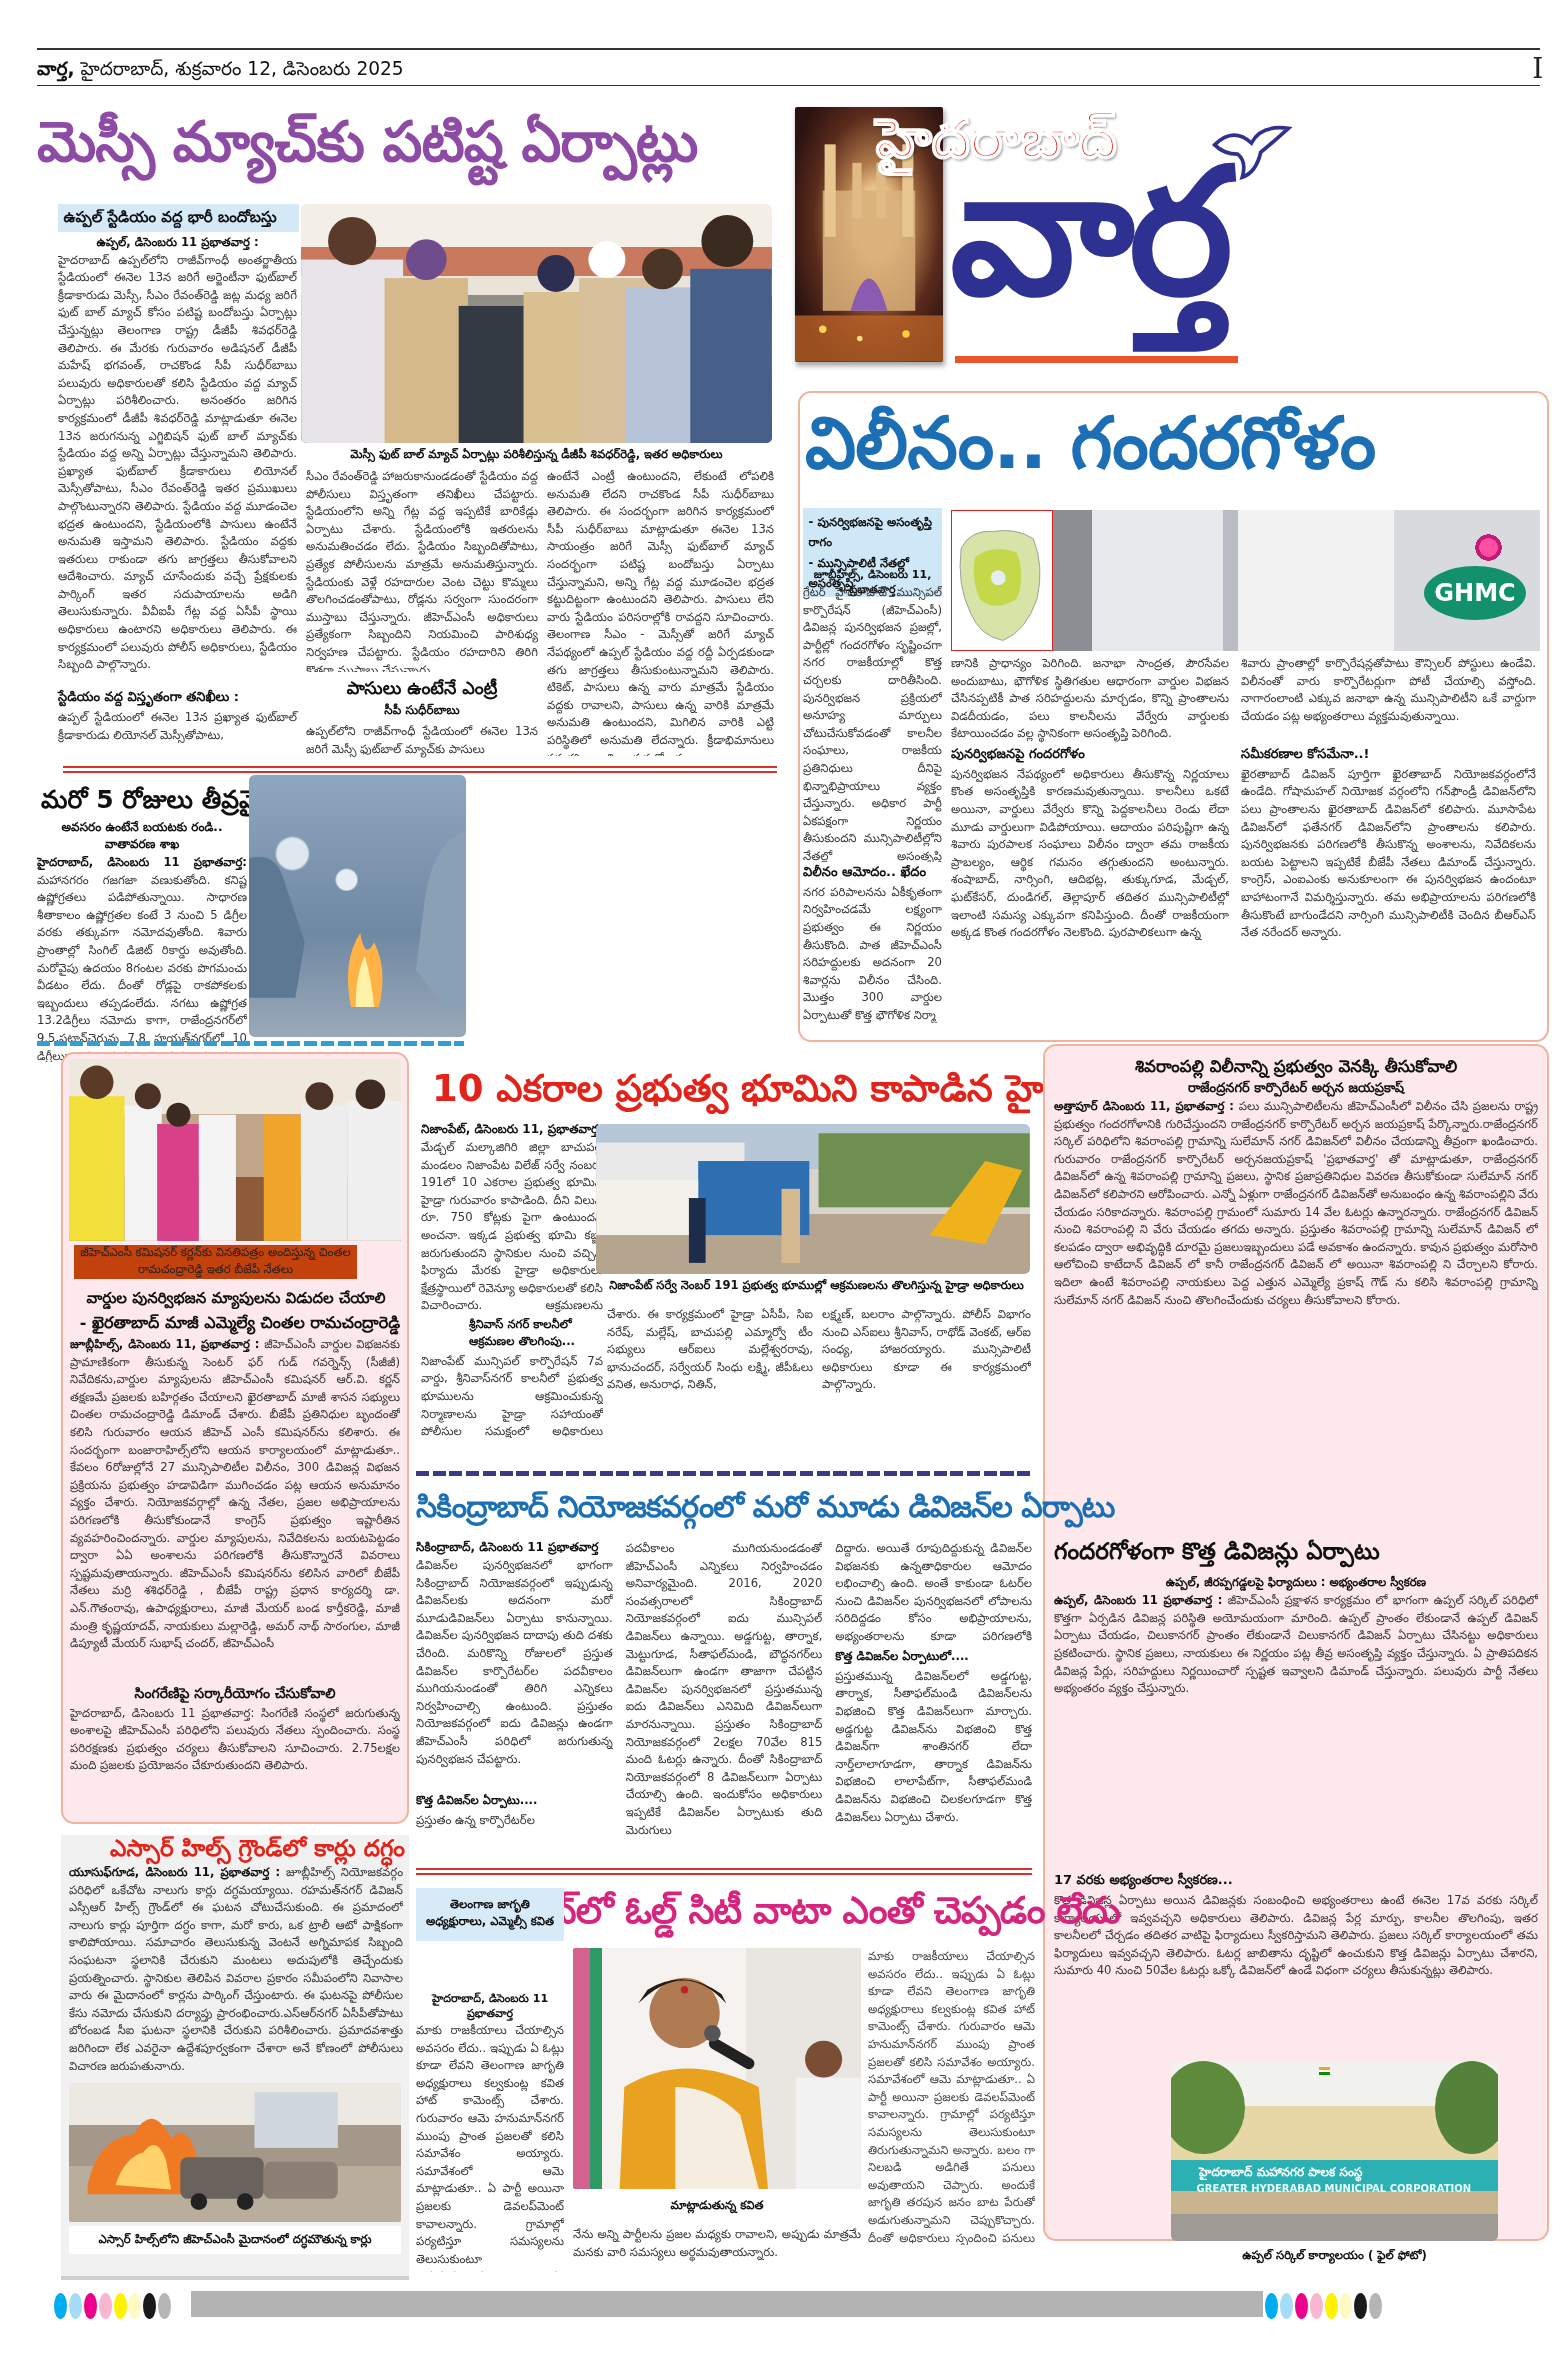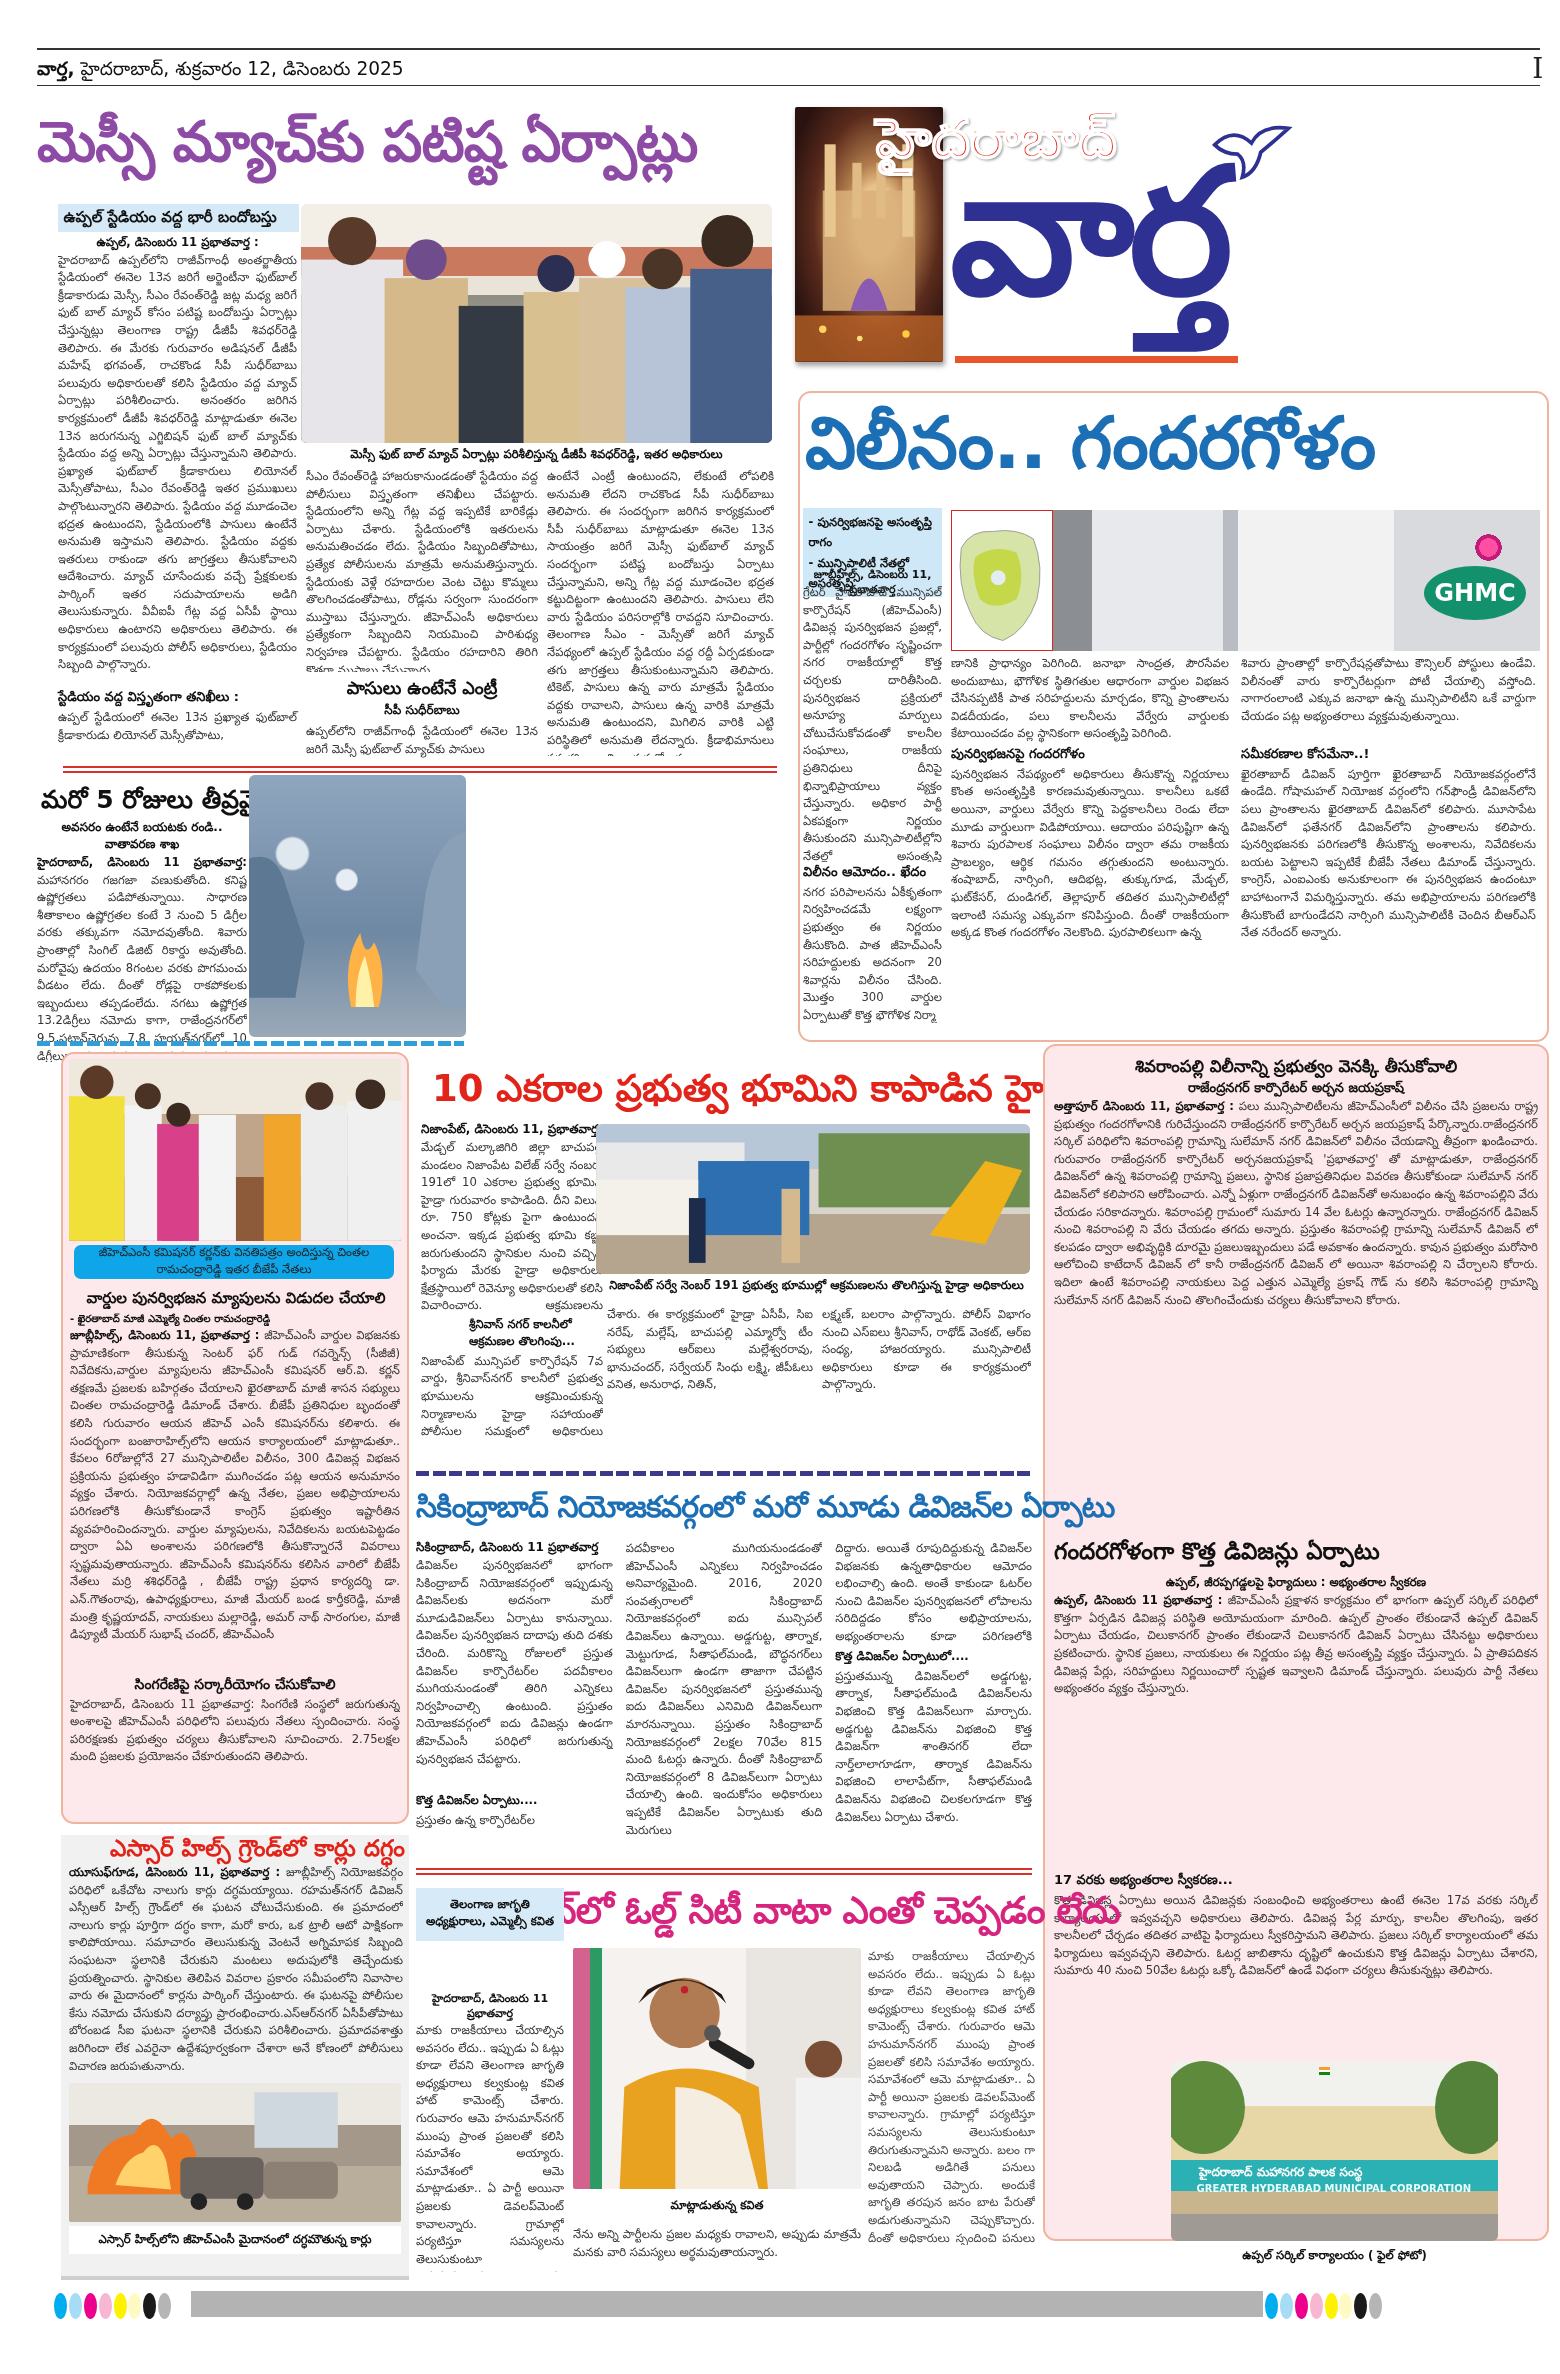--- a/index.html
+++ b/index.html
@@ -163,24 +163,24 @@
     <rect x="210" y="60" width="40" height="136" fill="#f1a52b"></rect>
     <rect x="250" y="50" width="50" height="146" fill="#ededed"></rect>
     <rect x="300" y="45" width="58" height="151" fill="#f0f0f0"></rect>
     <circle cx="30" cy="25" r="18" fill="#5b3a28"></circle>
       <circle cx="85" cy="40" r="14" fill="#4a3325"></circle>
     <circle cx="118" cy="60" r="13" fill="#3b2a20"></circle>
       <circle cx="270" cy="40" r="15" fill="#4a3326"></circle>
       <circle cx="325" cy="38" r="16" fill="#3e2c22"></circle>
   </svg>
 </div>
-<div class="caption" style="left:74px; top:1245px; width:320px; background:#0ea5e9; font-weight:400; color:#222;border-radius:7px;">జీహెచ్‌ఎంసీ కమిషనర్ కర్ణన్‌కు వినతిపత్రం అందిస్తున్న చింతల రామచంద్రారెడ్డి ఇతర బీజేపీ నేతలు</div>
+<div class="caption" style="left:74px; top:1245px; width:283px; background:#c2410c; font-weight:400; color:#222;">జీహెచ్‌ఎంసీ కమిషనర్ కర్ణన్‌కు వినతిపత్రం అందిస్తున్న చింతల రామచంద్రారెడ్డి ఇతర బీజేపీ నేతలు</div>
 <div class="abs" style="left:67px; top:1289px; width:338px; font-size:15px; font-weight:700; color:#111; text-align:center; white-space:nowrap;">వార్డుల పునర్విభజన మ్యాపులను విడుదల చేయాలి</div>
 <div class="abs" style="left:70px; top:1313px; width:330px;">
-  <div style="font-size:10px; font-weight:700; text-align:left; color:#111;">- ఖైరతాబాద్ మాజీ ఎమ్మెల్యే చింతల రామచంద్రారెడ్డి</div>
+  <div style="font-size:16px; font-weight:700; text-align:right; color:#111;">- ఖైరతాబాద్ మాజీ ఎమ్మెల్యే చింతల రామచంద్రారెడ్డి</div>
   <div class="body-text" style="height:343px; overflow:hidden;">
     <span class="lead">జూబ్లీహిల్స్, డిసెంబరు 11, ప్రభాతవార్త :</span>
     <span>జీహెచ్‌ఎంసీ వార్డుల విభజనకు ప్రామాణికంగా తీసుకున్న సెంటర్ ఫర్ గుడ్ గవర్నెన్స్ (సీజీజీ) నివేదికను,వార్డుల మ్యాపులను జీహెచ్‌ఎంసీ కమిషనర్ ఆర్.వి. కర్ణన్ తక్షణమే ప్రజలకు బహిర్గతం చేయాలని ఖైరతాబాద్ మాజీ శాసన సభ్యులు చింతల రామచంద్రారెడ్డి డిమాండ్ చేశారు. బీజేపీ ప్రతినిధుల బృందంతో కలిసి గురువారం ఆయన జీహెచ్ ఎంసీ కమిషనర్‌ను కలిశారు. ఈ సందర్భంగా బంజారాహిల్స్‌లోని ఆయన కార్యాలయంలో మాట్లాడుతూ.. కేవలం 6రోజుల్లోనే 27 మున్సిపాలిటీల విలీనం, 300 డివిజన్ల విభజన ప్రక్రియను ప్రభుత్వం హడావిడిగా ముగించడం పట్ల ఆయన అనుమానం వ్యక్తం చేశారు. నియోజకవర్గాల్లో ఉన్న నేతల, ప్రజల అభిప్రాయాలను పరిగణలోకి తీసుకోకుండానే కాంగ్రెస్ ప్రభుత్వం ఇష్టారీతిన వ్యవహరించిందన్నారు. వార్డుల మ్యాపులను, నివేదికలను బయటపెట్టడం ద్వారా ఏఏ అంశాలను పరిగణలోకి తీసుకొన్నారనే వివరాలు స్పష్టమవుతాయన్నారు. జీహెచ్‌ఎంసీ కమిషనర్‌ను కలిసిన వారిలో బీజేపీ నేతలు మర్రి శశిధర్‌రెడ్డి , బీజేపీ రాష్ట్ర ప్రధాన కార్యదర్శి డా. ఎన్.గౌతంరావు, ఉపాధ్యక్షురాలు, మాజీ మేయర్ బండ కార్తీకరెడ్డి, మాజీ మంత్రి కృష్ణయాదవ్, నాయకులు మల్లారెడ్డి, అమర్ నాథ్ సారంగుల, మాజీ డిప్యూటీ మేయర్ సుభాష్ చందర్, జీహెచ్‌ఎంసీ</span>
   </div>
   <div style="font-size:14px; font-weight:700; text-align:center; color:#111; margin-top:5.6px;">సింగరేణిపై సర్కారీయోగం చేసుకోవాలి</div>
   <div class="body-text" style="height:78px; overflow:hidden;">హైదరాబాద్, డిసెంబరు 11 ప్రభాతవార్త: సింగరేణి సంస్థలో జరుగుతున్న అంశాలపై జీహెచ్‌ఎంసీ పరిధిలోని పలువురు నేతలు స్పందించారు. సంస్థ పరిరక్షణకు ప్రభుత్వం చర్యలు తీసుకోవాలని సూచించారు. 2.75లక్షల మంది ప్రజలకు ప్రయోజనం చేకూరుతుందని తెలిపారు.</div>
 </div>
 
 <div class="abs" style="left:432px; top:1067px; font-size:37px; font-weight:700; color:#e2231a; white-space:nowrap;">10 ఎకరాల ప్రభుత్వ భూమిని కాపాడిన హైడ్రా</div>
 <div class="abs" style="left:421px; top:1122px; width:182px;">

